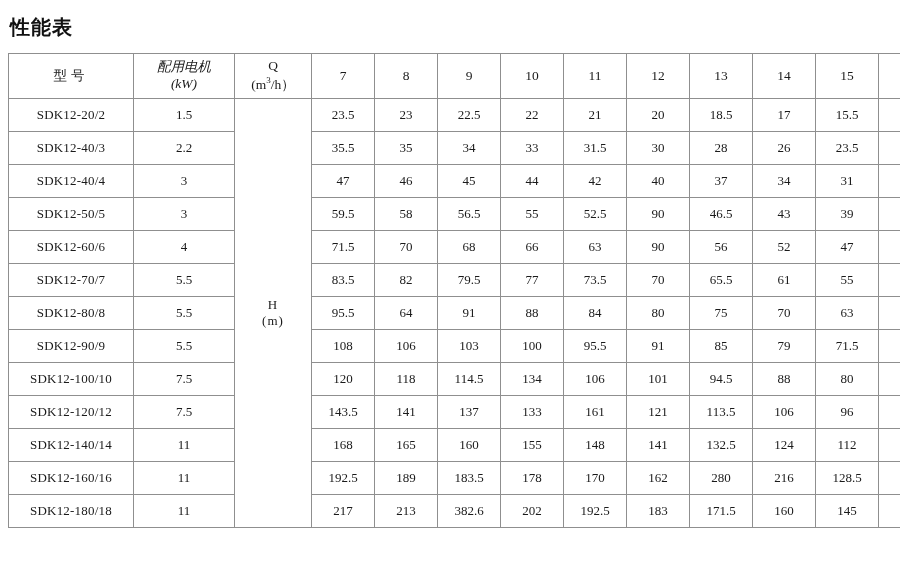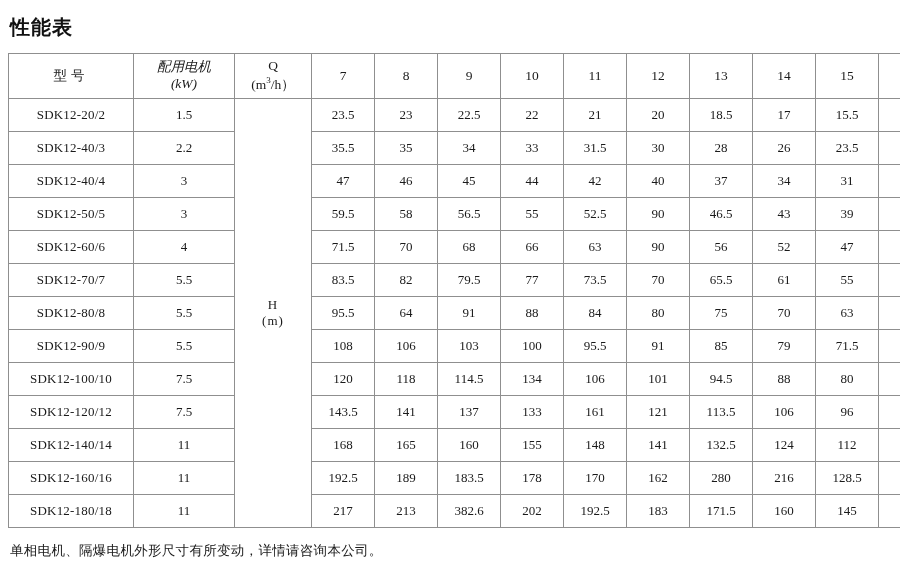--- a/index.html
+++ b/index.html
@@ -312,15 +312,14 @@
         <td class="cell-val">183</td>
         <td class="cell-val">171.5</td>
         <td class="cell-val">160</td>
         <td class="cell-val">145</td>
         <td class="cell-val">130</td>
       </tr>
 
     </tbody>
   </table>
 
-  <div class="note">单相电机、隔爆电机外形尺寸有所变动，详情请咨询本公司。</div>
 
 </div>
 
 </body></html>

